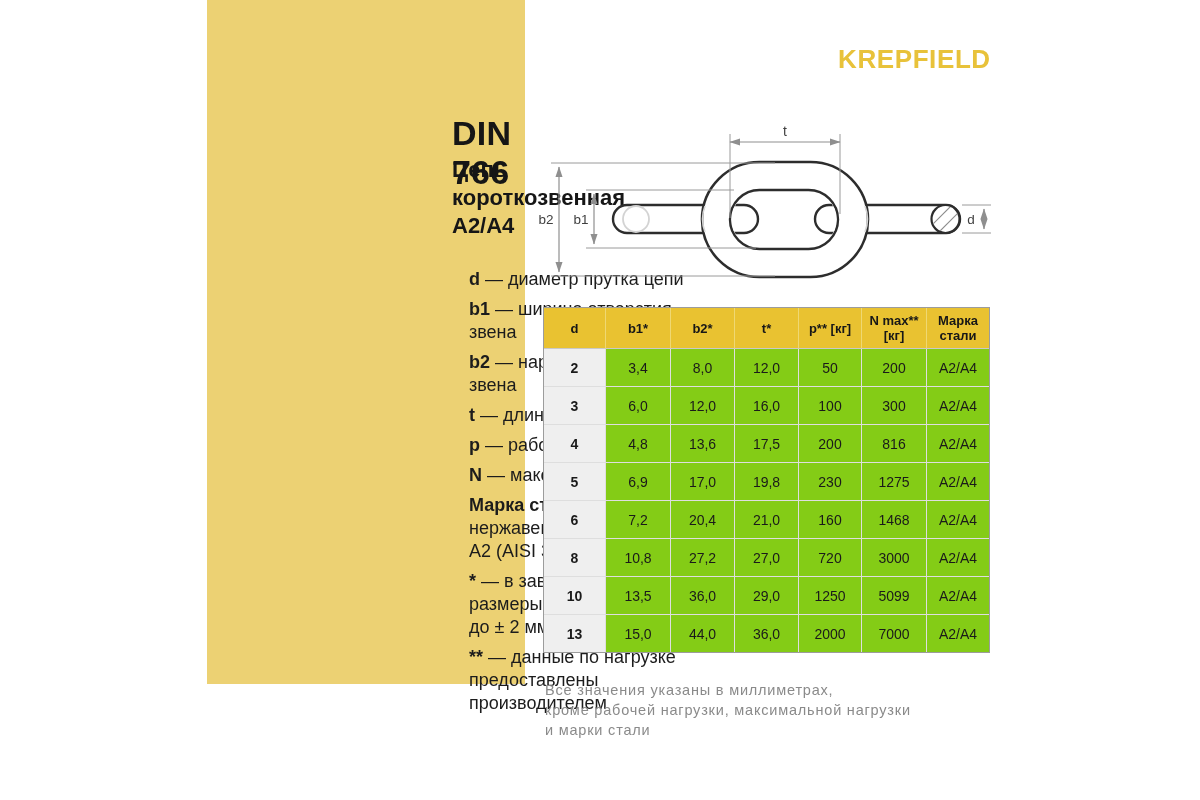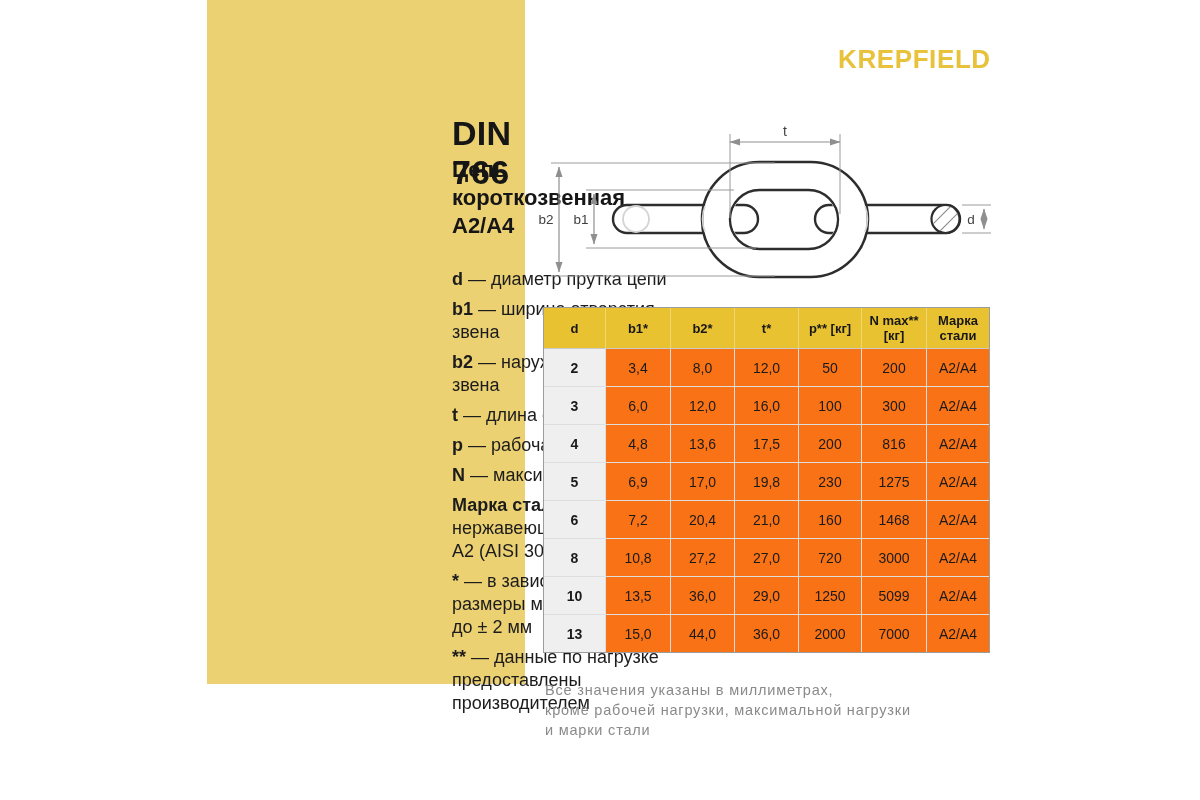--- a/index.html
+++ b/index.html
@@ -5,31 +5,31 @@
   html,body{margin:0;padding:0;background:#fff;}
   .page{position:relative;width:1200px;height:800px;background:#ffffff;overflow:hidden;
         font-family:"Liberation Sans","DejaVu Sans",sans-serif;color:#161616;}
   .panel{position:absolute;left:207px;top:0;width:318px;height:684px;background:#ECD173;}
   .logo{position:absolute;left:838px;top:33px;font-size:26px;font-weight:700;
         letter-spacing:.6px;color:#E8C23A;margin-top:11px;}
   .title{position:absolute;left:245px;top:114px;font-size:34px;font-weight:700;letter-spacing:.2px;}
   .subtitle{position:absolute;left:245px;top:156px;font-size:22px;font-weight:700;
         line-height:28px;white-space:pre-line;}
   .legend{position:absolute;left:245px;top:268px;width:264px;font-size:18px;line-height:23px;color:#1c1c1c;}
-  .legend p{margin:0 0 7px 0;white-space:pre-line;}
+  .legend p{margin:0 0 7px 17px;white-space:pre-line;}
   .legend b{font-weight:700;}
   .dash{margin:0 5px;}
   .diagram{position:absolute;left:535px;top:100px;}
   .spec-table{position:absolute;left:543px;top:307px;width:445px;border:1px solid #9c9c9c;
         border-collapse:separate;border-spacing:0;table-layout:fixed;}
   .spec-table th{background:#E9C231;font-size:13px;font-weight:700;color:#171717;
         border-right:1px solid #EFD873;border-bottom:1px solid #c9c9c9;height:40px;
         text-align:center;vertical-align:middle;padding:0 2px;line-height:15px;}
   .spec-table th:last-child{border-right:none;}
-  .spec-table td{background:#f97316;font-size:14px;color:#1a1a1a;height:37px;
+  .spec-table td{background:#84cc16;font-size:14px;color:#1a1a1a;height:37px;
         border-right:1px solid #dedede;border-bottom:1px solid #dedede;
         text-align:center;vertical-align:middle;padding:0 2px;}
   .spec-table td:last-child{border-right:none;}
   .spec-table tr:last-child td{border-bottom:none;}
   .spec-table td:first-child{background:#EFEFEF;font-weight:700;}
   .footnote{position:absolute;left:545px;top:680px;font-size:14.5px;line-height:20px;
         color:#8a8a8a;letter-spacing:.8px;white-space:pre-line;}
 </style>
 </head>
 <body>

